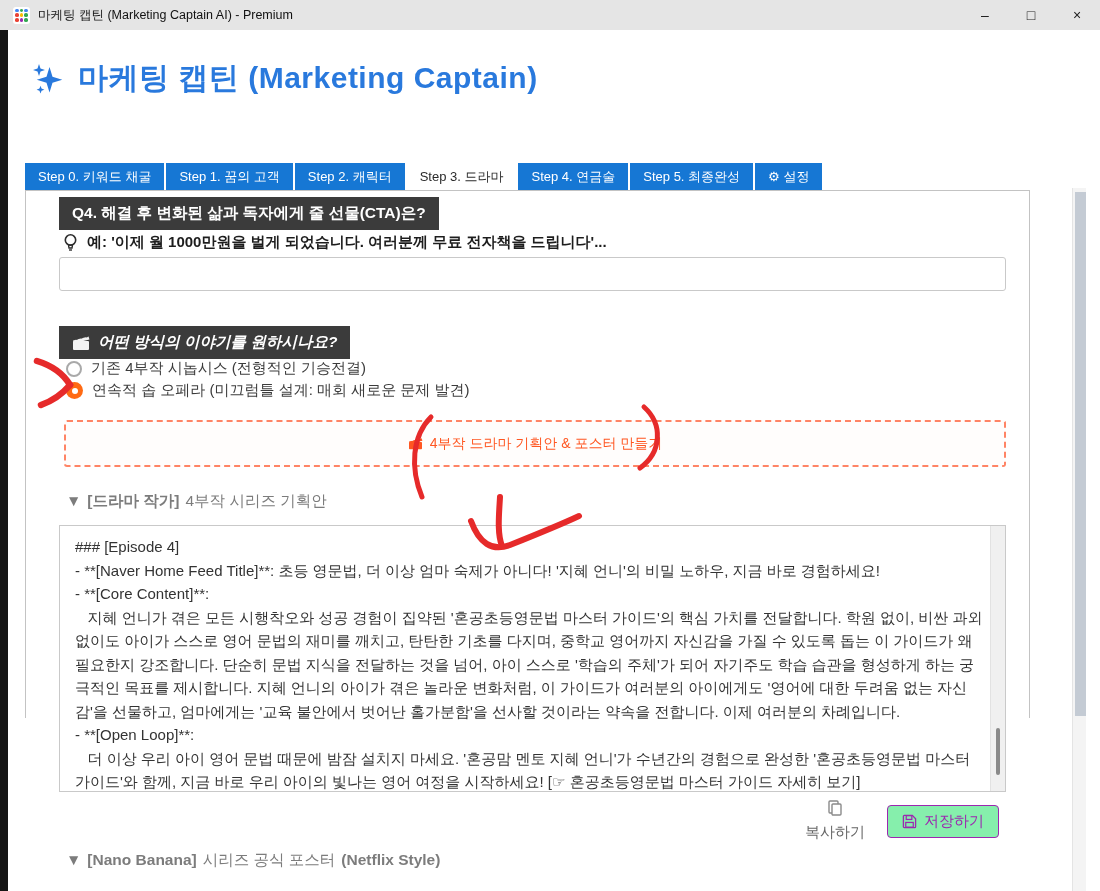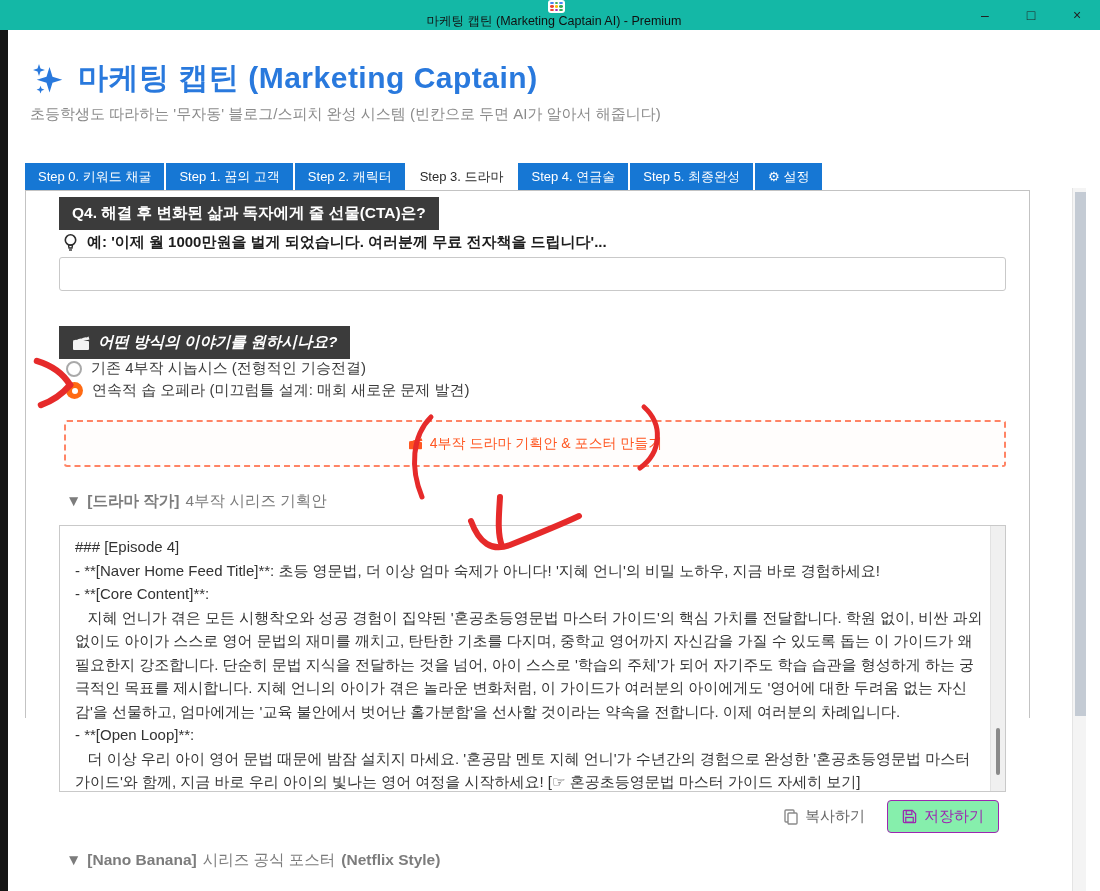--- a/index.html
+++ b/index.html
@@ -1,21 +1,21 @@
 <!DOCTYPE html>
 <html><head>
 <meta charset="utf-8">
 <style>
   * { margin:0; padding:0; box-sizing:border-box; }
   html,body { width:1100px; height:891px; }
   body { font-family:"Liberation Sans","DejaVu Sans",sans-serif; background:#fff; overflow:hidden; }
   #app { position:relative; width:1100px; height:891px; background:#fff; overflow:hidden; }
 
   
-  .titlebar { position:absolute; left:0; top:0; width:1100px; height:30px; background:#14b8a6; display:flex; align-items:center;flex-direction:column; }
+  .titlebar { position:absolute; left:0; top:0; width:1100px; height:30px; background:#e5e5e5; display:flex; align-items:center; }
   .app-icon { width:17px; height:17px; margin-left:13px; background:#fff; border-radius:3px; display:grid; grid-template-columns:repeat(3,1fr); grid-template-rows:repeat(3,1fr); padding:2px; gap:1px; }
   .app-icon i { border-radius:50%; }
   .titlebar-text { margin-left:8px; font-size:12.5px; color:#111; }
   .win-controls { position:absolute; right:0; top:0; height:30px; display:flex; }
   .win-btn { width:46px; height:30px; display:flex; align-items:center; justify-content:center; font-size:14px; color:#222; }
 
   
   .left-edge { position:absolute; left:0; top:30px; width:8px; height:861px; background:#151515; }
 
   
@@ -48,21 +48,21 @@
 
   .section-label { position:absolute; font-size:15.5px; color:#7c7c7c; display:flex; gap:6px; align-items:baseline; }
   .section-label .b { font-weight:bold; }
 
   .plan-box { position:absolute; left:33px; top:334px; width:947px; height:267px; border:1px solid #c9c9c9; background:#fff; }
   .plan-text { position:absolute; left:0; top:0; right:16px; bottom:0; padding:9px 4px 8px 15px; font-size:15px; line-height:23.5px; color:#333; white-space:pre-wrap; overflow:hidden; }
   .plan-scroll-track { position:absolute; right:0; top:0; width:15px; height:100%; background:#f0f0f0; border-left:1px solid #e2e2e2; }
   .plan-scroll-thumb { position:absolute; right:5.5px; top:202px; width:4px; height:47px; background:#8a8a8a; border-radius:2px; }
 
   .actions { position:absolute; right:30px; top:609px; display:flex; align-items:center; gap:22px; }
-  .copy-btn { display:flex; align-items:center; gap:7px; font-size:15px; color:#666; background:none; border:none; cursor:pointer; }
+  .copy-btn { display:flex; align-items:center; gap:7px; font-size:15px; color:#666; background:none; border:none; cursor:pointer;flex-direction:column; }
   .save-btn { display:flex; align-items:center; gap:7px; font-size:15px; color:#9c27b0; background:#86efac; border:1.5px solid #9c27b0; border-radius:4px; padding:6px 14px; cursor:pointer; }
 
   
   .win-scroll-track { position:absolute; right:14px; top:188px; width:14px; height:703px; background:#f4f4f4; border-left:1px solid #e4e4e4; }
   .win-scroll-thumb { position:absolute; left:1.5px; top:4px; width:11px; height:524px; background:#c4cbd4; }
 
   .annotations { position:absolute; left:0; top:0; width:1100px; height:891px; pointer-events:none; }
 </style>
 </head>
 <body>
@@ -92,21 +92,20 @@
   <div class="left-edge"></div>
 
   <div class="main-title">
     <svg width="36" height="36" viewBox="0 0 24 24">
       <path fill="#2979dd" d="M13 4 L15 10.5 L21.5 12.5 L15 14.5 L13 21 L11 14.5 L4.5 12.5 L11 10.5 Z"></path>
       <path fill="#2979dd" d="M6 2 L7 5 L10 6 L7 7 L6 10 L5 7 L2 6 L5 5 Z"></path>
       <path fill="#2979dd" d="M7 16.5 L7.7 18.4 L9.6 19.1 L7.7 19.8 L7 21.7 L6.3 19.8 L4.4 19.1 L6.3 18.4 Z"></path>
     </svg>
     <h1>마케팅 캡틴 (Marketing Captain)</h1>
   </div>
-  <div class="subtitle">초등학생도 따라하는 '무자동' 블로그/스피치 완성 시스템 (빈칸으로 두면 AI가 알아서 해줍니다)</div>
 
   <div class="tabs">
     <div class="tab">Step 0. 키워드 채굴</div>
     <div class="tab">Step 1. 꿈의 고객</div>
     <div class="tab">Step 2. 캐릭터</div>
     <div class="tab active">Step 3. 드라마</div>
     <div class="tab">Step 4. 연금술</div>
     <div class="tab">Step 5. 최종완성</div>
     <div class="tab"><span>⚙</span>&nbsp;<span>설정</span></div>
   </div>

